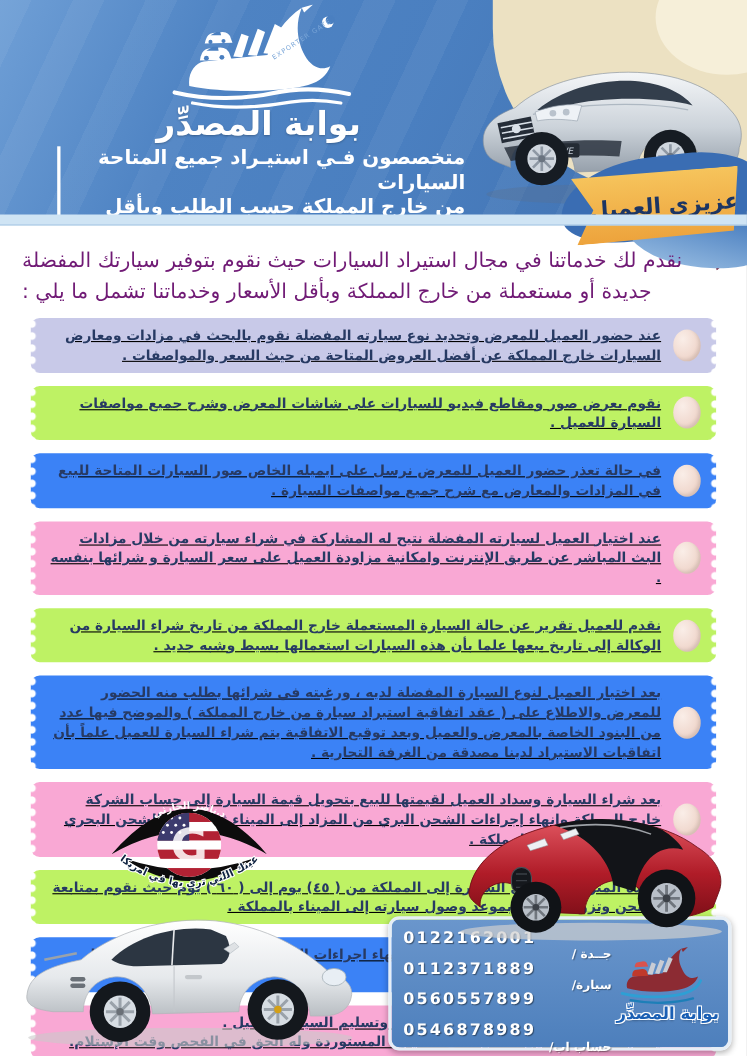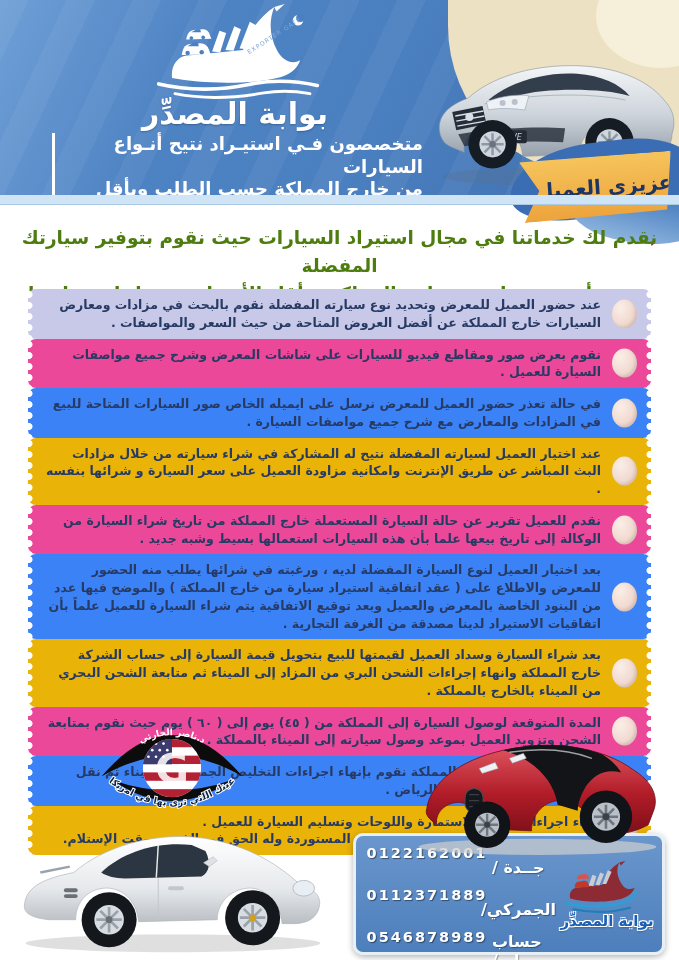--- a/index.html
+++ b/index.html
@@ -32,27 +32,27 @@
     transform:rotate(14deg);}
   .ribbon .maroon-fold{position:absolute;right:-8px;top:58px;width:48px;height:48px;background:#7b2d4a;
     clip-path:polygon(0 0,100% 28%,22% 100%);}
   .ribbon .flag{position:absolute;left:16px;top:16px;width:152px;height:62px;
     background:linear-gradient(180deg,#f6c45c,#eda33c);
     clip-path:polygon(0% 2%,100% 0%,95% 94%,1% 100%,12% 50%);
     transform:rotate(-4deg);display:flex;align-items:center;justify-content:center;
     padding-left:14px;box-sizing:border-box;}
   .ribbon .flag span{color:#1c3563;font-size:20px;font-weight:bold;direction:rtl;}
   
-  .intro{position:absolute;left:20px;top:224px;width:639px;direction:rtl;text-align:center;
-    color:#4d7c0f;font-size:18.5px;font-weight:bold;line-height:1.5;}
+  .intro{position:absolute;left:20px;top:224px;width:639px;direction:rtl;text-align:left;
+    color:#701a75;font-size:18.5px;font-weight:normal;line-height:1.5;}
   
   .services{position:absolute;left:28px;top:289px;width:623px;}
-  .svc{position:relative;border-radius:8px;margin-bottom:0;}
-  .tone-lav{background:#c8c9e8;} .tone-blu{background:#ec4899;}
-  .tone-pch{background:#3b82f6;} .tone-pur{background:#eab308;}
+  .svc{position:relative;border-radius:8px;margin-bottom:12px;text-decoration:underline;}
+  .tone-lav{background:#c8c9e8;} .tone-blu{background:#bef264;}
+  .tone-pch{background:#3b82f6;} .tone-pur{background:#f9a8d4;}
   .svc .perf{position:absolute;top:0;bottom:0;width:10px;
     background-image:radial-gradient(circle at 50% 50%,#ffffff 3.1px,rgba(255,255,255,0) 3.9px);
     background-size:10px 11px;background-repeat:repeat-y;}
   .svc .perf.l{left:-4px;} .svc .perf.r{right:-4px;}
   .svc .dot{position:absolute;right:14px;top:50%;transform:translateY(-50%);
     width:25px;height:29px;border-radius:50%;
     background:radial-gradient(ellipse at 35% 30%,#faeee8,#eed3c8 75%);
     box-shadow:inset -2px -2px 3px rgba(0,0,0,.10);}
   .svc .txt{direction:rtl;text-align:right;padding:7px 50px 7px 16px;font-size:12.5px;
     font-weight:bold;color:#273a63;line-height:1.42;white-space:pre-line;}
@@ -60,21 +60,21 @@
   .eye-logo{position:absolute;left:92px;top:708px;width:160px;height:122px;}
   .porsche{position:absolute;left:8px;top:788px;width:330px;height:172px;}
   .bugatti{position:absolute;left:408px;top:712px;width:258px;height:146px;z-index:3;}
   .card{position:absolute;left:353px;top:833px;width:312px;height:122px;z-index:2;
     background:linear-gradient(180deg,#6a96cc,#4d7fbc);border:3px solid #e6eef6;border-radius:10px;
     box-shadow:0 2px 6px rgba(0,0,0,.3);box-sizing:border-box;display:flex;padding:8px 4px 6px 6px;}
   .card .lines{flex:1;display:flex;flex-direction:column;justify-content:space-between;}
   .card .crow{display:flex;align-items:center;height:18px;}
   .card .num{flex:1;text-align:center;color:#fff;font-size:14.5px;font-weight:bold;
     letter-spacing:2px;text-shadow:1px 1px 1px rgba(0,0,0,.45);}
-  .card .lbl{width:64px;text-align:left;direction:rtl;color:#fff;font-size:16px;
+  .card .lbl{width:64px;text-align:right;direction:rtl;color:#fff;font-size:11px;
     font-weight:bold;text-shadow:1px 1px 1px rgba(0,0,0,.35);margin-top:28px;}
   .card .logo-col{width:102px;display:flex;flex-direction:column;align-items:center;
     justify-content:center;}
   .card .brand-sm{color:#1a5fb4;font-size:15px;font-weight:bold;direction:rtl;margin-top:-2px;
     text-shadow:-1px -1px 0 #fff,1px -1px 0 #fff,-1px 1px 0 #fff,1px 1px 0 #fff,0 2px 2px rgba(0,0,0,.25);}
   .watermark{position:absolute;right:2px;top:971px;z-index:4;font-size:20px;letter-spacing:1px;
     color:rgba(125,125,125,.55);font-weight:bold;}
 </style>
 </head>
 <body>
@@ -107,21 +107,21 @@
       </g>
       <path d="M164,4 l14,-4 -11,10 z" fill="#fff"></path>
       <circle cx="196" cy="22" r="7" fill="#fff"></circle>
       <circle cx="199" cy="19" r="5.5" fill="#4a7fc0"></circle>
       <text transform="translate(130,68) rotate(-33)" font-size="8" fill="#7aa6d8" letter-spacing="1.5" font-family="DejaVu Sans,sans-serif">EXPORTER GATE</text>
     </svg>
 
     <div class="brand-title">بوابة المصدِّر</div>
 
     <div class="tagline">
-      <div>متخصصون فـي استيـراد نتيح أنـواع السيارات</div>
+      <div>متخصصون فـي استيـراد جميع المتاحة السيارات</div>
       <div>من خارج المملكة حسب الطلب  وبأقل الأسعار</div>
     </div>
 
     <svg class="hero-car" viewBox="0 0 250 160">
       <defs>
         <linearGradient id="sg" x1="0" y1="0" x2="0" y2="1">
           <stop offset="0" stop-color="#f4f6f8"></stop>
             <stop offset=".55" stop-color="#ccd3da"></stop>
             <stop offset="1" stop-color="#96a0ab"></stop>
         </linearGradient>
@@ -349,21 +349,25 @@
   </svg>
 
   <div class="card">
     <div class="lines">
       <div class="crow">
         <div class="num">0122162001</div>
         <div class="lbl">جــدة /</div>
       </div>
       <div class="crow">
         <div class="num">0112371889</div>
-        <div class="lbl">الجمركي/</div>
+        <div class="lbl">سيارة/</div>
+      </div>
+      <div class="crow">
+        <div class="num">0560557899</div>
+        <div class="lbl"></div>
       </div>
       <div class="crow">
         <div class="num">0546878989</div>
         <div class="lbl">حساب اب/</div>
       </div>
     </div>
     <div class="logo-col">
       <svg width="92" height="54" viewBox="0 0 120 70">
         <path d="M6,56 C28,62 62,61 80,56 C90,53 96,48 99,41" stroke="#2e9fd4" stroke-width="3.4" fill="none" stroke-linecap="round"></path>
         <path d="M16,64 C40,69 68,68 90,62" stroke="#1d7fb8" stroke-width="2.8" fill="none" stroke-linecap="round"></path>

